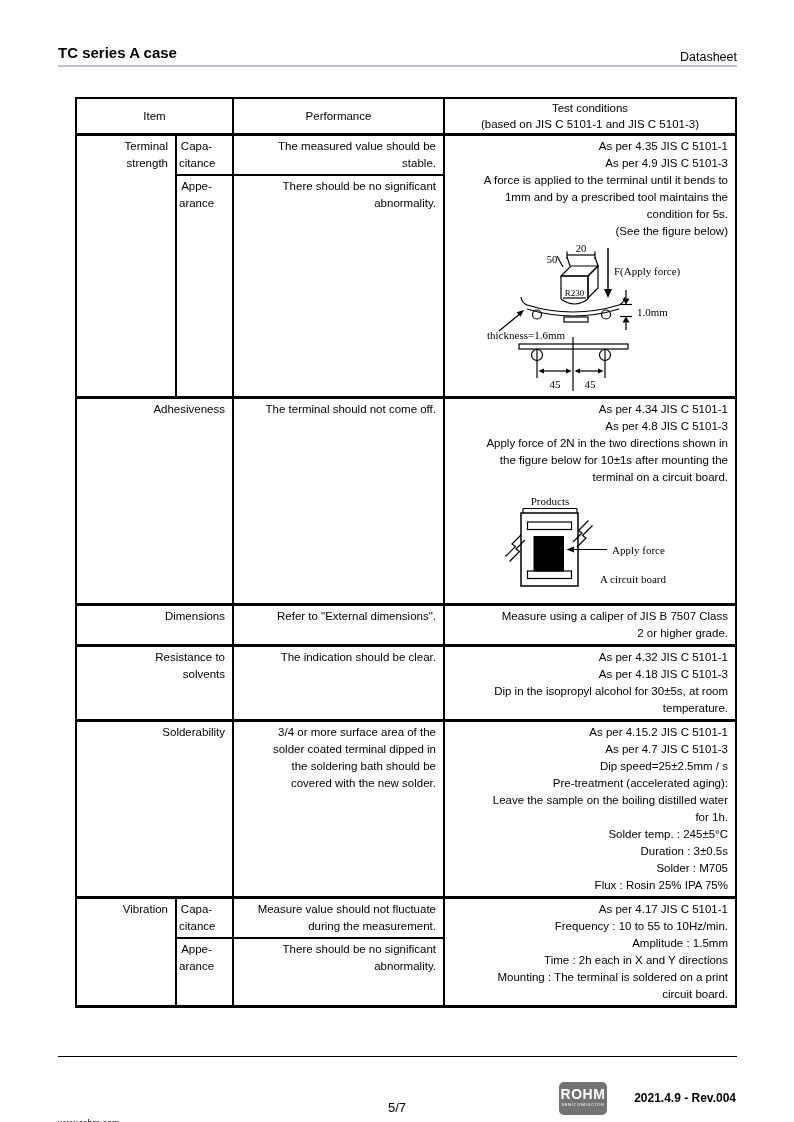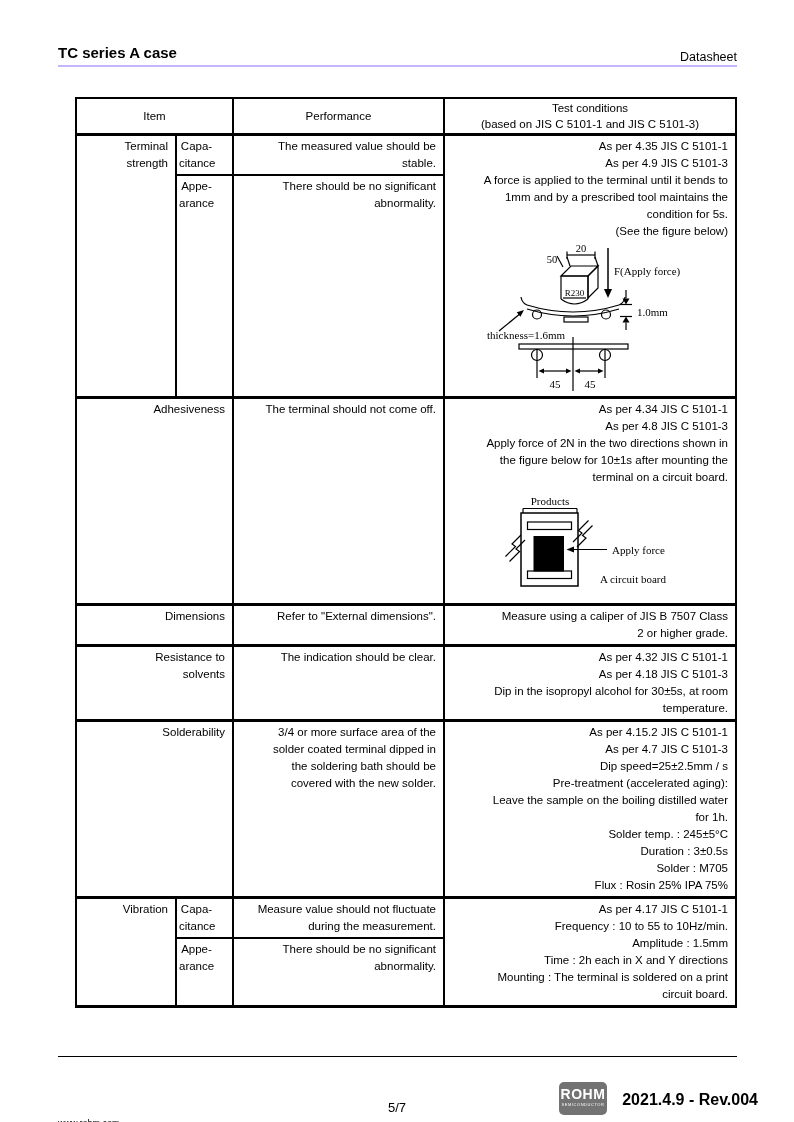--- a/index.html
+++ b/index.html
@@ -34,21 +34,21 @@
 
   
   .footer-rule { position:absolute; left:58px; top:1056px; width:679px; border-top:1.5px solid #000; }
   .footer-left { position:absolute; left:58px; top:1089px; font-size:9px; line-height:13px;margin-top:28px; }
   .page-num { position:absolute; left:0; top:1100px; width:794px; text-align:center; font-size:13px; }
   .rohm-logo { position:absolute; left:559px; top:1082px; width:48px; height:33px;
     background:#737373; color:#fff; text-align:center; border-radius:5px; }
   .rohm-logo .big { font-size:14px; font-weight:bold; letter-spacing:0.5px; line-height:15px; margin-top:5px;
     font-family:"Liberation Sans", sans-serif; }
   .rohm-logo .small { font-size:4px; letter-spacing:0.55px; line-height:5px; }
-  .revision { position:absolute; right:36px; top:1091px; font-size:16px; font-weight:bold; }
+  .revision { position:absolute; right:58px; top:1091px; font-size:12px; font-weight:bold; }
 </style>
 </head>
 <body>
 
 <div class="page">
 
   <div class="doc-header">
     <div class="doc-title">TC series A case</div>
     <div class="doc-type">Datasheet</div>
   </div>

